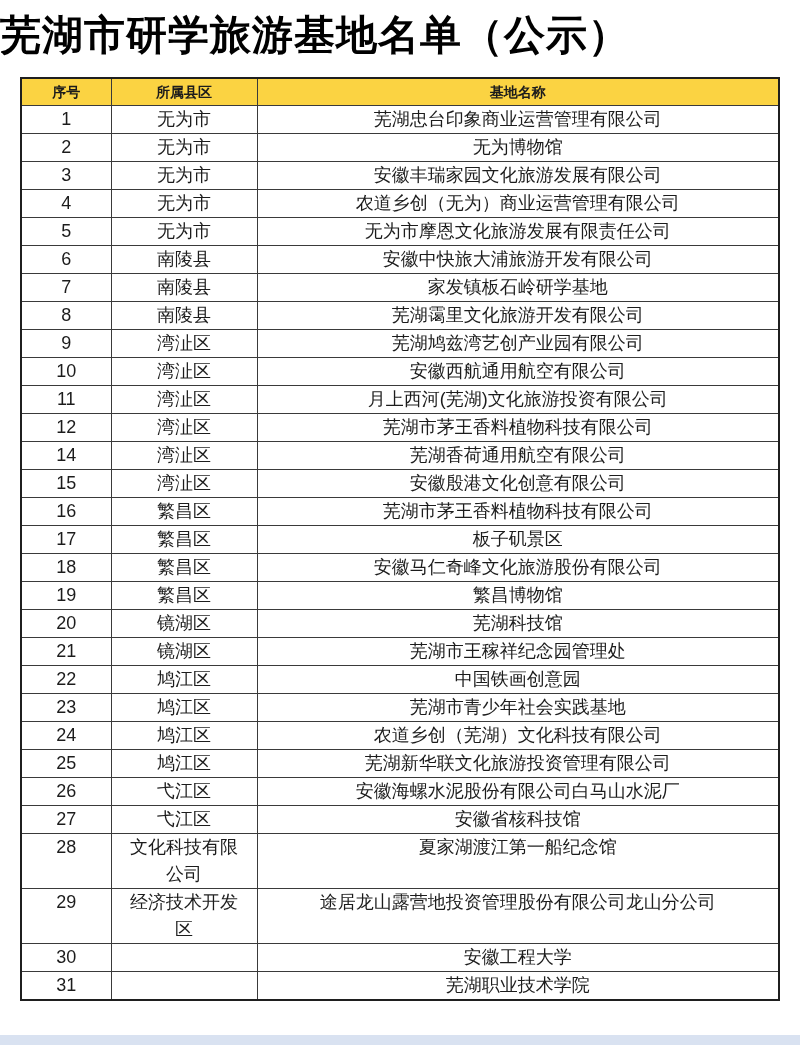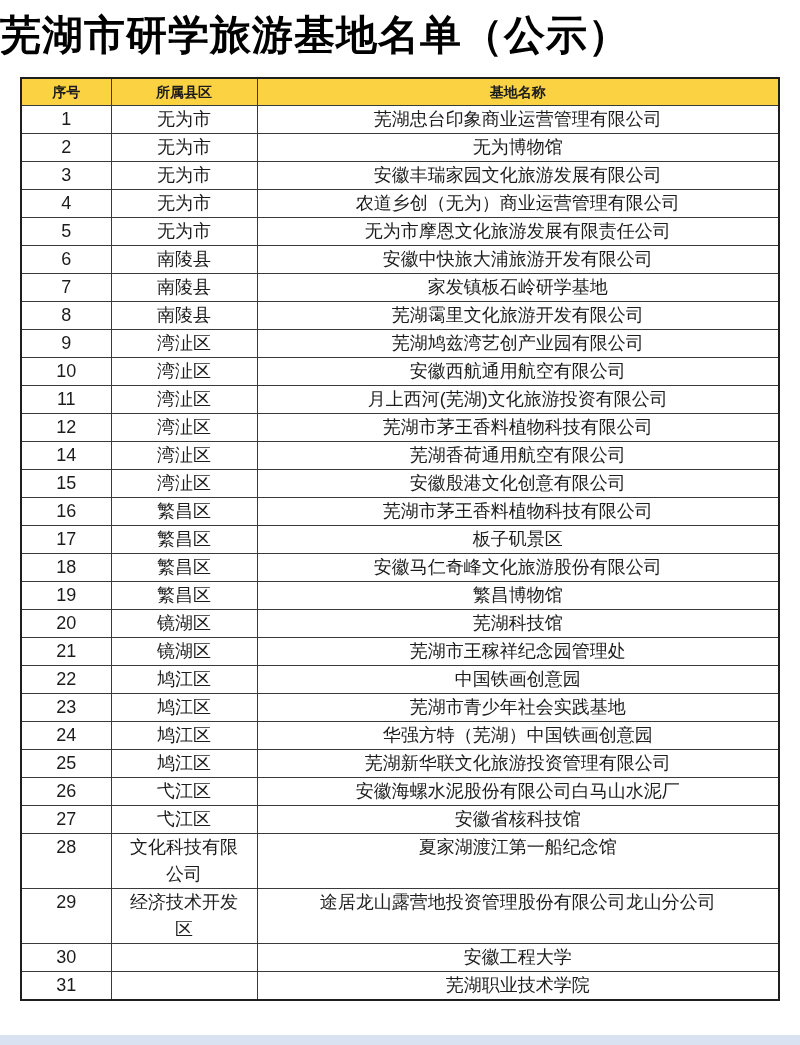--- a/index.html
+++ b/index.html
@@ -214,21 +214,21 @@
 
   <tr>
     <td>23</td>
     <td>鸠江区</td>
     <td>芜湖市青少年社会实践基地</td>
   </tr>
 
   <tr>
     <td>24</td>
     <td>鸠江区</td>
-    <td>华强方特（芜湖）中国铁画创意园</td>
+    <td>农道乡创（芜湖）文化科技有限公司</td>
   </tr>
 
   <tr>
     <td>25</td>
     <td>鸠江区</td>
     <td>芜湖新华联文化旅游投资管理有限公司</td>
   </tr>
 
   <tr>
     <td>26</td>

